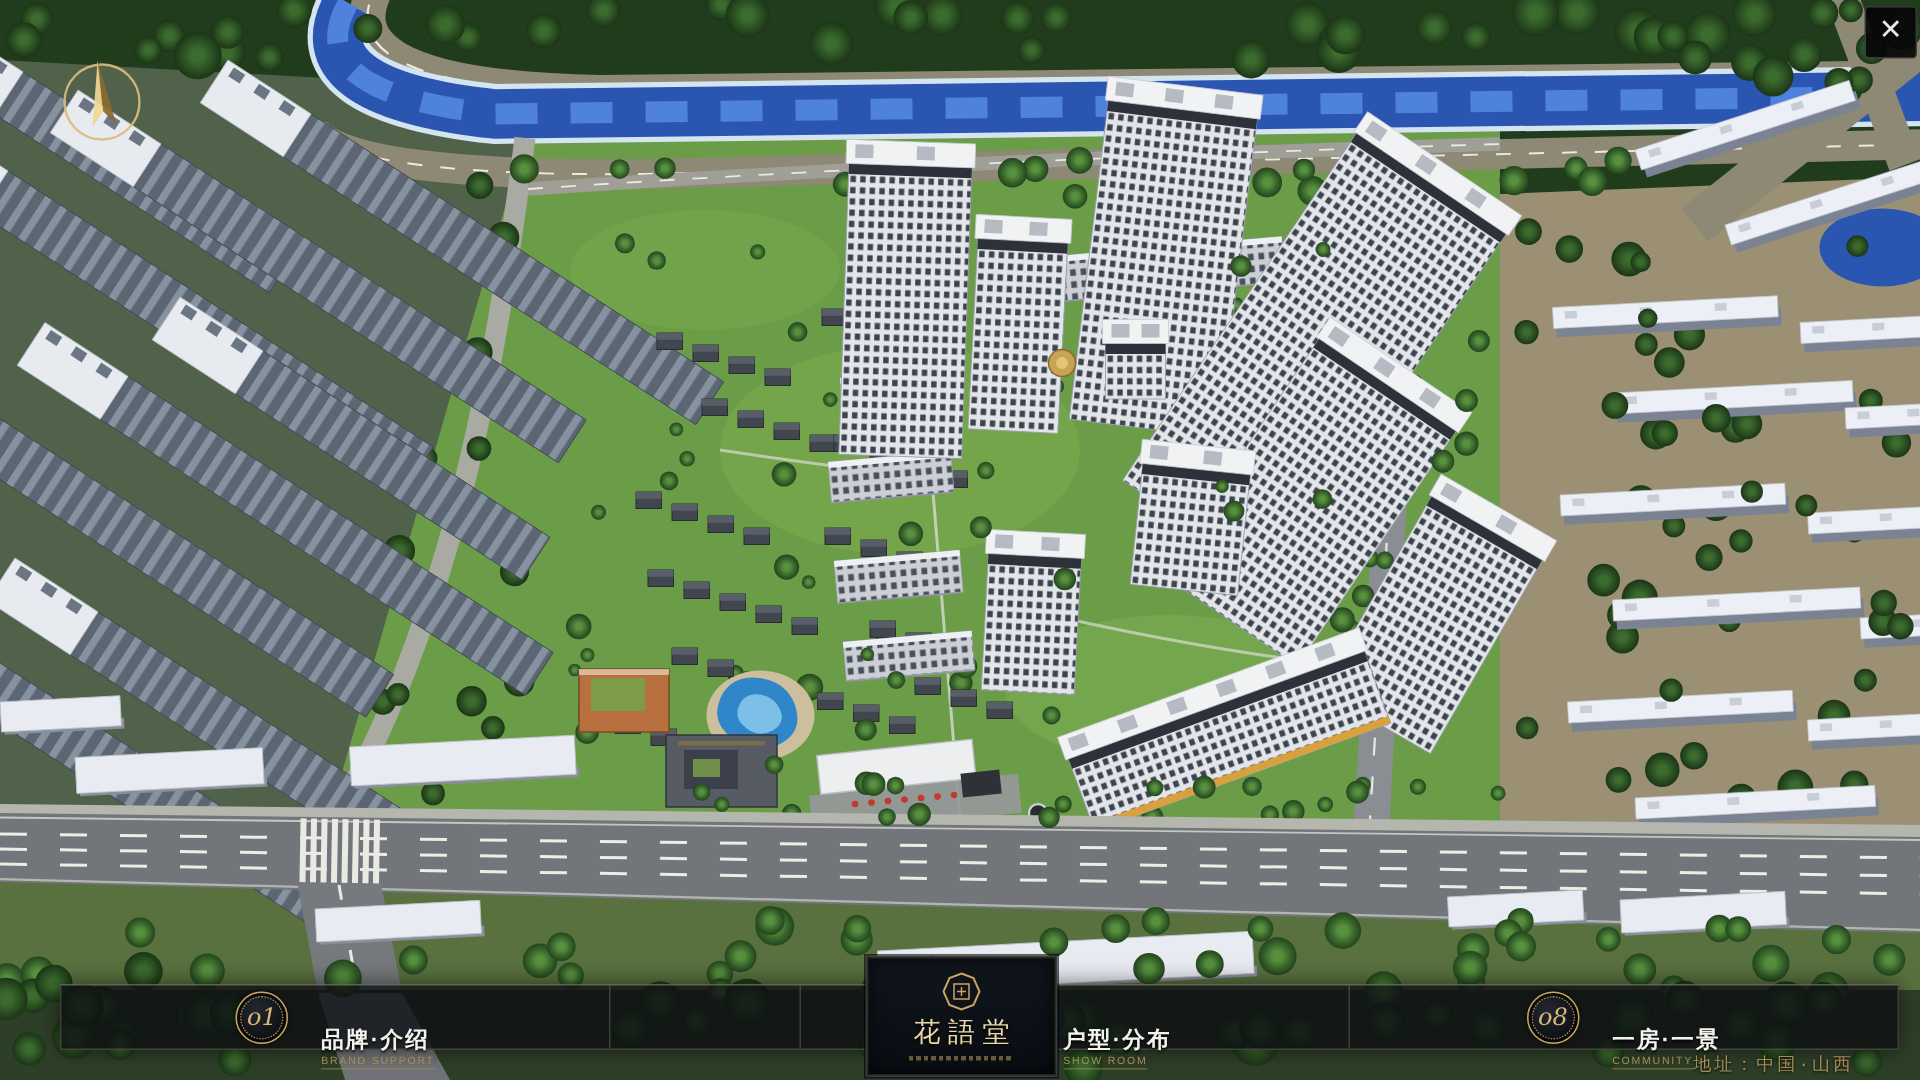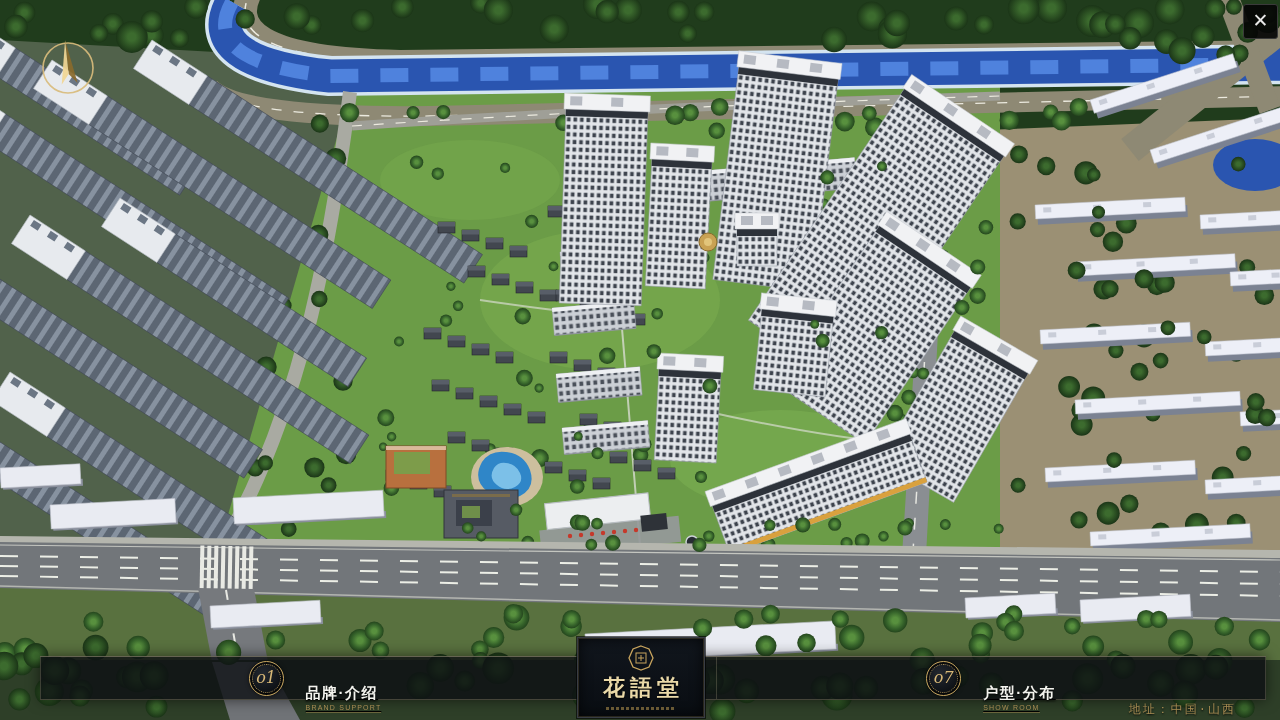--- a/index.html
+++ b/index.html
@@ -17,21 +17,21 @@
     font-family:"DejaVu Sans",sans-serif;}
 
   
   #menubar{position:absolute;left:40px;top:656px;width:1226px;height:42px;
     display:flex;align-items:stretch;
     background:rgba(12,15,19,.80);
     border-top:1px solid rgba(190,180,148,.45);
     border-bottom:1px solid rgba(120,113,92,.5);
     box-shadow:0 0 14px rgba(0,0,0,.55);}
   .mcell{flex:1;display:flex;align-items:center;justify-content:center;gap:22px;
-    border-right:1px solid rgba(175,165,135,.28);cursor:pointer;position:relative;text-decoration:underline;}
+    border-right:1px solid rgba(175,165,135,.28);cursor:pointer;position:relative;}
   .mcell:first-child{border-left:1px solid rgba(175,165,135,.28);}
   #logo-gap{width:126px;flex:none;border-right:1px solid rgba(175,165,135,.28);}
   .medal{width:33px;height:33px;border-radius:50%;flex:none;position:relative;
     border:1px solid #c9a75f;
     background:radial-gradient(circle at 40% 35%,#232830,#0b0e12 75%);
     box-shadow:inset 0 0 0 2px rgba(0,0,0,.65), 0 0 4px rgba(0,0,0,.6);}
   .medal::before{content:"";position:absolute;inset:2px;border-radius:50%;
     border:1px dotted rgba(190,158,92,.85);}
   .medal span{position:absolute;inset:0;text-align:center;line-height:32px;
     font-family:"DejaVu Serif",serif;font-style:italic;font-size:16px;color:#d8b877;}
@@ -41,21 +41,21 @@
   .en{margin-top:1px;font-size:7px;color:#a98d54;letter-spacing:1.2px;
     border-bottom:1px solid rgba(168,140,82,.5);padding-bottom:1px;white-space:nowrap;}
 
   
   #logo-panel{position:absolute;left:577px;top:637px;width:126px;height:79px;
     background:linear-gradient(#11161d,#090d12);
     border:1px solid #383c44;outline:1px solid rgba(0,0,0,.6);
     box-shadow:inset 0 0 0 1px rgba(170,145,90,.22), inset 0 0 14px rgba(0,0,0,.8);
     display:flex;flex-direction:column;align-items:center;justify-content:center;
     gap:2px;cursor:pointer;z-index:5;}
-  #logo-title{font-family:"DejaVu Serif",serif;font-weight:bold;font-size:22px;
+  #logo-title{font-family:"DejaVu Serif",serif;font-weight:normal;font-size:18px;
     color:#ead9a8;letter-spacing:5px;text-indent:5px;text-shadow:0 1px 2px #000;text-align:right;}
   #logo-caption{width:70px;height:3px;margin-top:2px;opacity:.75;
     background:repeating-linear-gradient(90deg,#8a7340 0 3px,transparent 3px 5px);}
 
   
   #address{position:absolute;right:44px;top:701px;font-size:12px;color:#ad9055;
     letter-spacing:2px;text-shadow:0 1px 2px #000;opacity:.95;font-family:Liberation Mono, monospace;}
 </style>
 </head>
 <body>
@@ -893,20 +893,29 @@
     <div id="logo-gap"></div>
     <div class="mcell">
       <div class="medal">
           <span>o7</span>
         </div>
       <div class="mtext">
           <div class="zh">户型·分布</div>
       <div class="en">SHOW ROOM</div>
         </div>
     </div>
+    <div class="mcell">
+      <div class="medal">
+          <span>o8</span>
+        </div>
+      <div class="mtext">
+          <div class="zh">一房·一景</div>
+      <div class="en">COMMUNITY</div>
+        </div>
+    </div>
   </div>
 
   <div id="logo-panel">
     <svg width="26" height="26" viewBox="0 0 26 26">
       <polygon points="13,1 21,4 25,13 21,22 13,25 5,22 1,13 5,4" fill="none" stroke="#c9a55e" stroke-width="1.3"></polygon>
       <rect x="8" y="8" width="10" height="10" fill="none" stroke="#c9a55e" stroke-width="1"></rect>
       <path d="M 10,13 h6 M 13,10 v6" stroke="#c9a55e" stroke-width="1"></path>
     </svg>
     <div id="logo-title">花語堂</div>
     <div id="logo-caption"></div>

